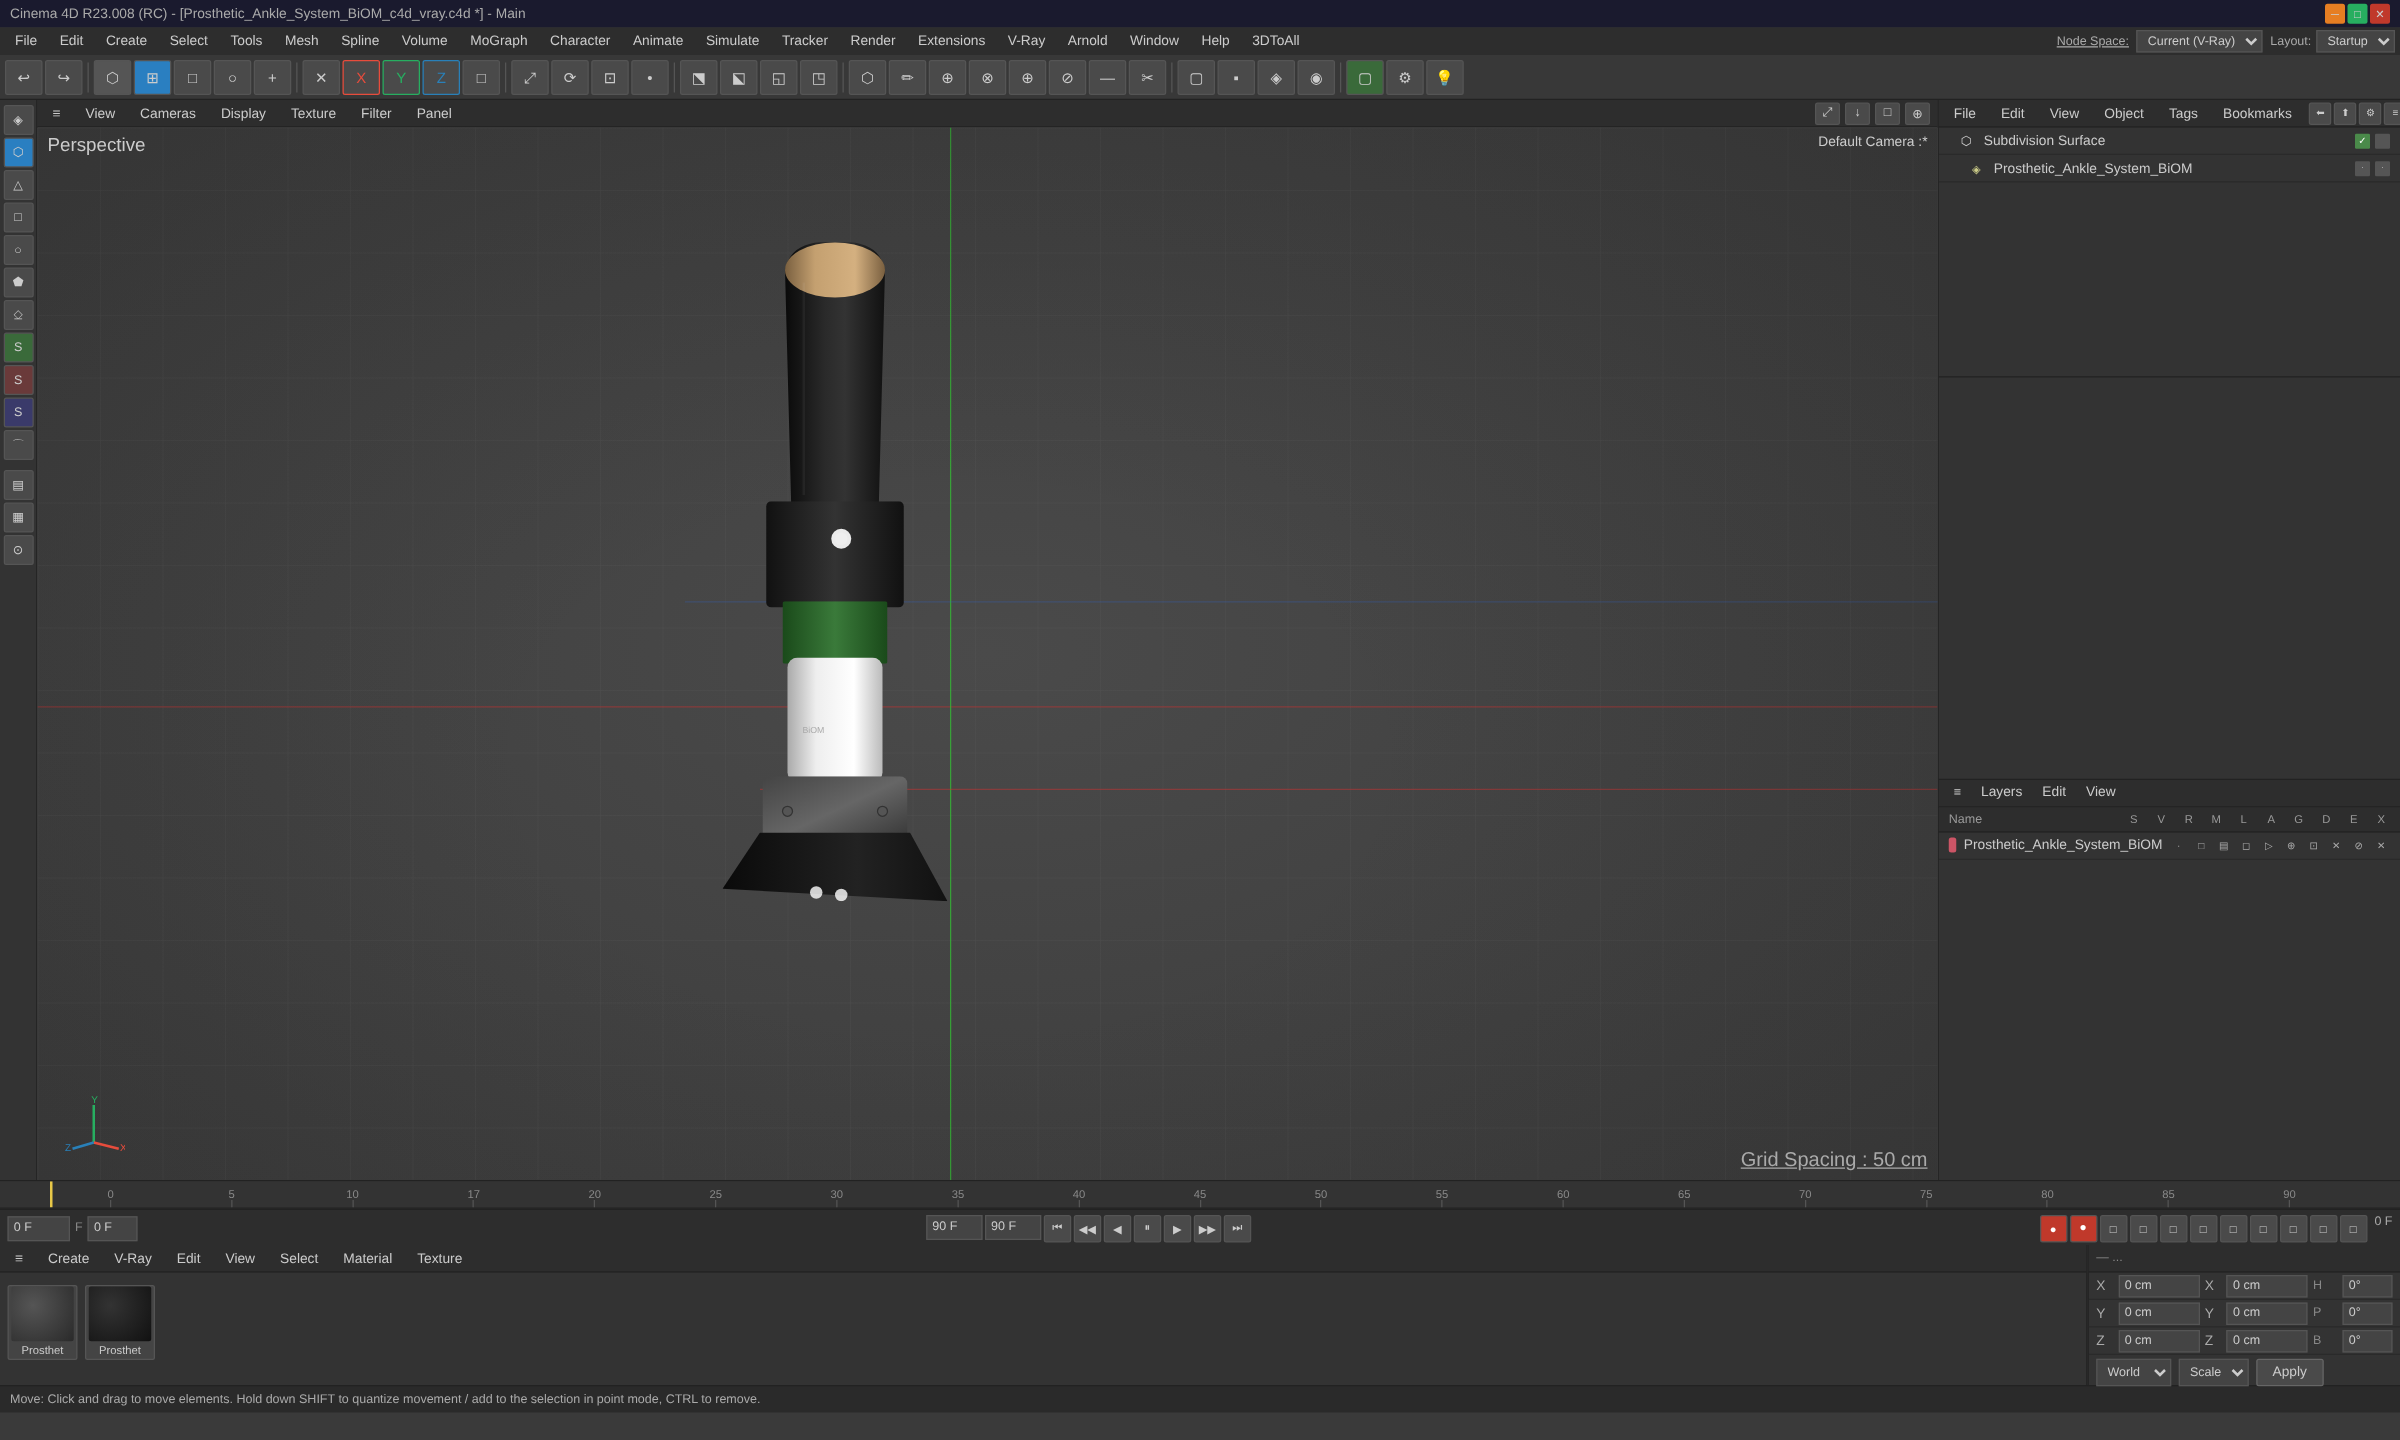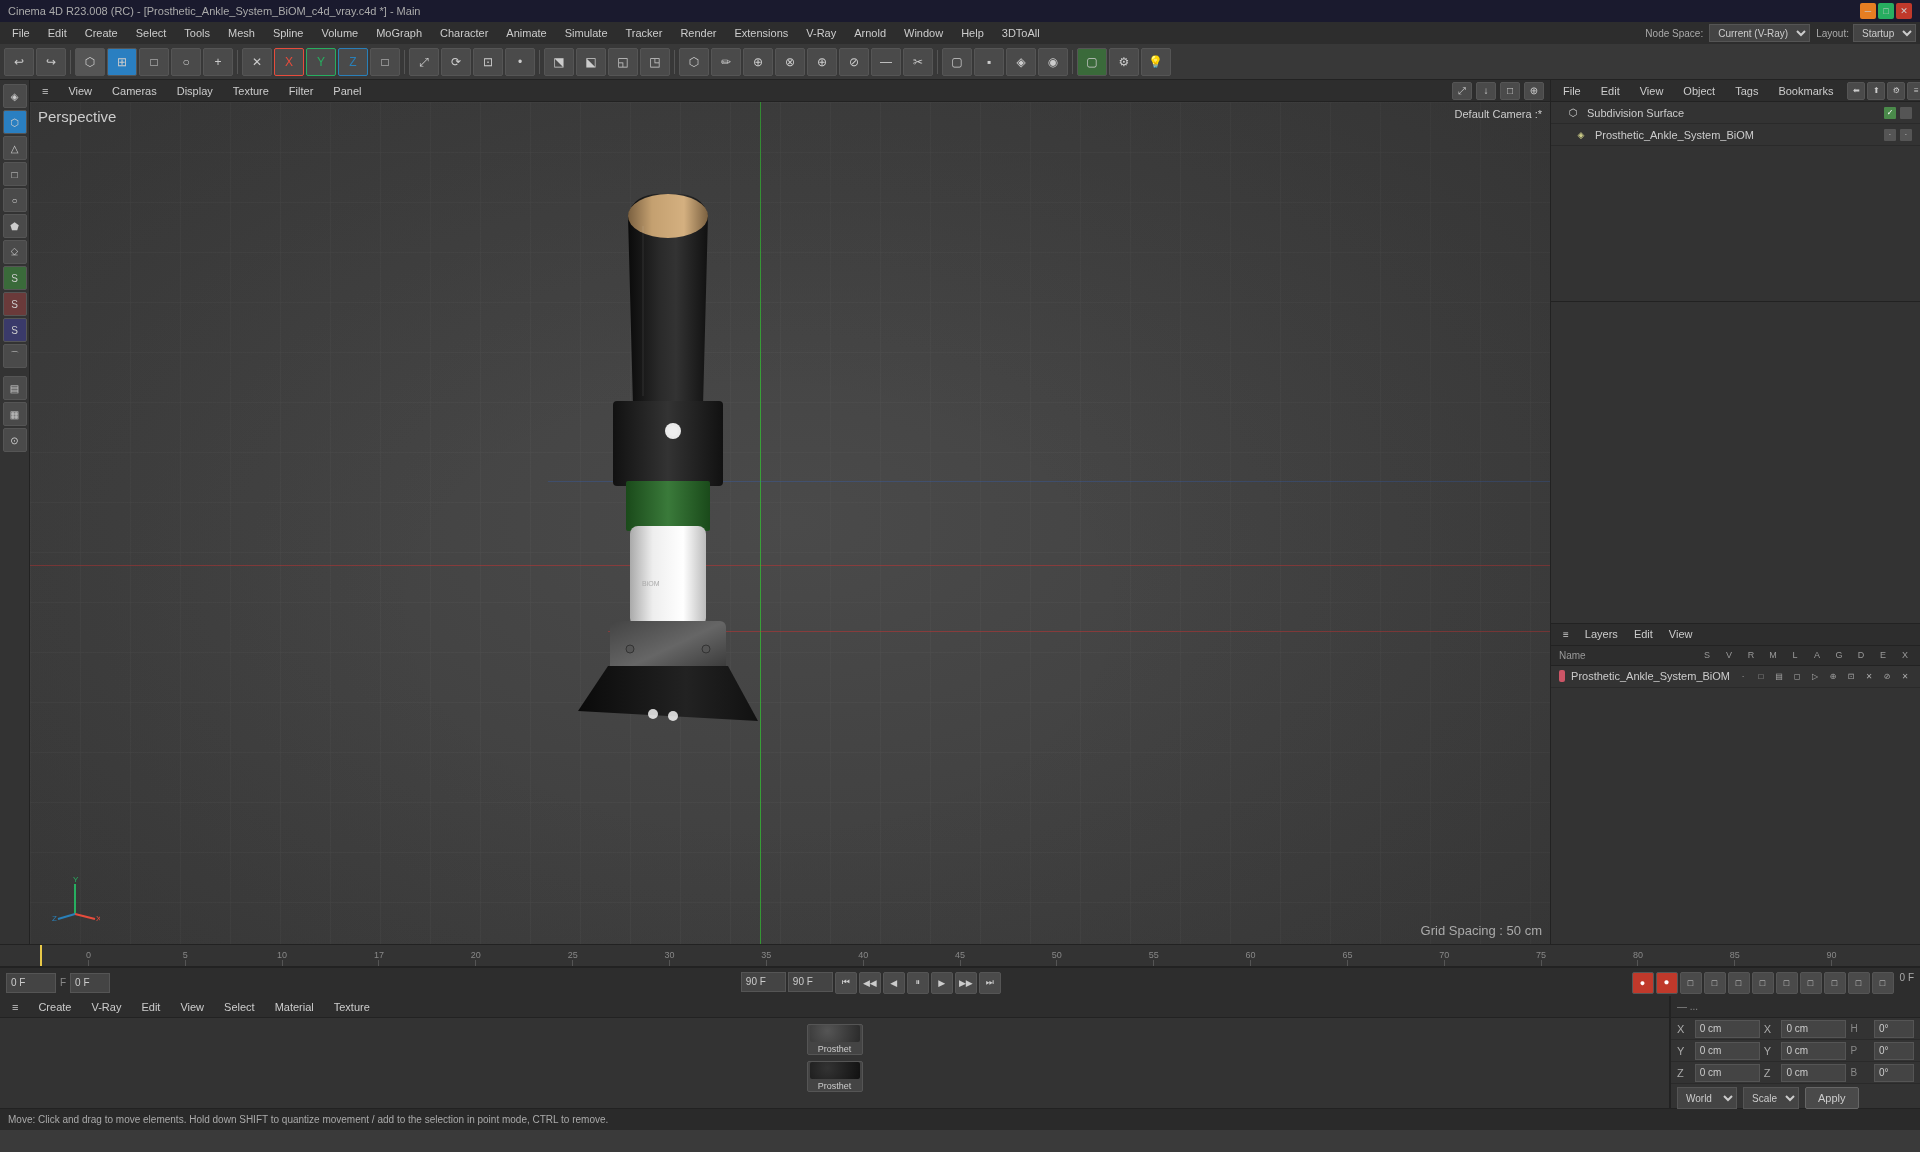--- a/index.html
+++ b/index.html
@@ -17,21 +17,21 @@
     #title-bar .win-btn.max { background: #27ae60; }
     #title-bar .win-btn.min { background: #e67e22; }
 
     
     #menu-bar {
       width: 100%; height: 22px; background: #2d2d2d;
       display: flex; align-items: center; padding: 0 4px; gap: 2px;
     }
     .menu-item { padding: 2px 8px; cursor: pointer; font-size: 11px; color: #ccc; border-radius: 2px; }
     #node-space { margin-left: auto; display: flex; align-items: center; gap: 6px; }
-    #node-space label { color: #aaa; font-size: 10px; }
+    #node-space label { color: #aaa; font-size: 10px; text-decoration: underline; }
     #node-space select { background: #444; color: #ccc; border: 1px solid #555; padding: 1px 4px; font-size: 10px; height: 18px; }
 
     
     #toolbar {
       width: 100%; height: 36px; background: #383838;
       display: flex; align-items: center; padding: 0 4px; gap: 2px;
       border-bottom: 1px solid #222;
     }
     .toolbar-btn {
       width: 30px; height: 28px; background: #4a4a4a; border: 1px solid #555;
@@ -102,21 +102,21 @@
     #vp-perspective-label {
       position: absolute; top: 6px; left: 8px;
       color: #ccc; font-size: 15px;
     }
     #vp-camera-label {
       position: absolute; top: 6px; right: 8px;
       color: #ccc; font-size: 11px;
     }
     #vp-grid-label {
       position: absolute; bottom: 6px; right: 8px;
-      color: #aaa; font-size: 13px;
+      color: #aaa; font-size: 16px; text-decoration: underline;
     }
     #vp-axis-widget {
       position: absolute; bottom: 20px; left: 20px;
       width: 50px; height: 50px;
     }
 
     
     #right-panel {
       width: 370px; background: #333; border-left: 1px solid #222;
       display: flex; flex-direction: column;
@@ -187,21 +187,21 @@
       display: flex; width: 100%; background: #333;
     }
     #content-left {
       flex: 1; border-right: 1px solid #222;
     }
     #content-left-header {
       height: 22px; background: #2d2d2d; display: flex; align-items: center; padding: 0 6px; gap: 8px; border-bottom: 1px solid #222;
     }
     .cl-menu { cursor: pointer; color: #ccc; font-size: 11px; padding: 2px 6px; }
     #material-area {
-      height: 80px; display: flex; align-items: center; padding: 6px; gap: 6px; flex-direction: column;
+      height: 80px; display: flex; align-items: center; padding: 6px; gap: 6px;
     }
     .material-thumb {
       width: 56px; height: 60px; background: #444; border: 1px solid #555; border-radius: 2px;
       display: flex; flex-direction: column; align-items: center; gap: 2px; cursor: pointer;
       overflow: hidden;
     }
     .material-thumb .thumb-img {
       width: 50px; height: 44px; border-radius: 2px; overflow: hidden;
     }
     .material-thumb .thumb-label { font-size: 9px; color: #ccc; text-align: center; }

